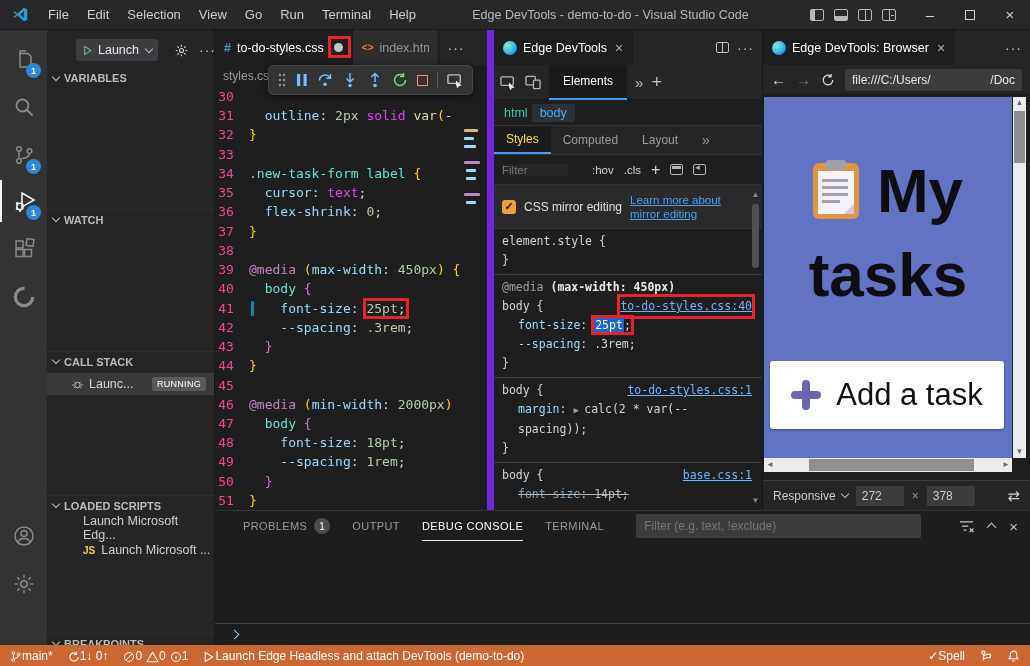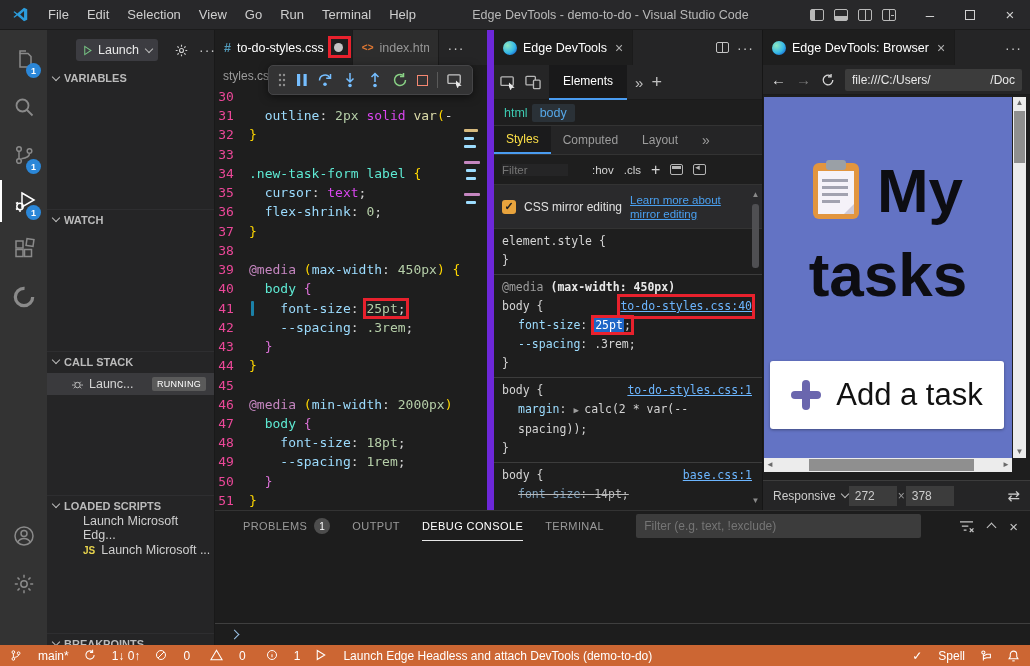--- a/index.html
+++ b/index.html
@@ -128,40 +128,40 @@
   #plus{position:relative;width:30px;height:30px;flex:none}
   #plus::before,#plus::after{content:"";position:absolute;background:#6a66ae;border-radius:4px}
   #plus::before{left:11px;top:0;width:8px;height:30px}
   #plus::after{left:0;top:11px;width:30px;height:8px}
   #vscroll{position:absolute;right:4px;top:2px;width:13px;bottom:22px;background:#ececec}
   #vthumb{position:absolute;left:1px;top:14px;width:11px;height:52px;background:#8f8f8f}
   .scaV{position:absolute;left:0;width:13px;height:12px;color:#6a6a6a;font-size:8px;text-align:center;line-height:12px}
   #hscroll{position:absolute;left:1px;right:18px;bottom:8px;height:14px;background:#ececec}
   #hthumb{position:absolute;top:1px;left:45px;width:165px;height:12px;background:#8f8f8f}
   .scaH{position:absolute;top:0;height:14px;width:12px;color:#6a6a6a;font-size:8px;text-align:center;line-height:14px}
-  #devicebar{height:30px;background:#252526;border-top:1px solid #3c3c3c;display:flex;align-items:center;gap:1px;padding:0 10px;font-size:12px;color:#cccccc}
+  #devicebar{height:30px;background:#252526;border-top:1px solid #3c3c3c;display:flex;align-items:center;gap:8px;padding:0 10px;font-size:12px;color:#cccccc}
   .dim-input{width:48px;height:20px;background:#3c3c3c;border:none;color:#cccccc;font-size:12px;padding:0 6px;font-family:"Liberation Sans",sans-serif;outline:none}
 
   
   #panel{position:absolute;left:215px;top:510px;right:0;bottom:21px;background:#1d1d1d;border-top:1px solid #333}
   #panelhead{height:30px;display:flex;align-items:center;padding:0 12px 0 28px;gap:22px}
   .ptab{font-size:11px;letter-spacing:.4px;color:#9a9a9a;display:flex;align-items:center;gap:7px;height:30px}
   .ptab.on{color:#fff;border-bottom:1px solid #e7e7e7}
   .pbadge{min-width:16px;height:16px;border-radius:50%;background:#4d4d4d;color:#fff;font-size:10px;display:flex;align-items:center;justify-content:center}
   #panelfilter{margin-left:auto;width:285px;height:24px;background:#3c3c3c;border:none;border-radius:2px;color:#9a9a9a;
     font-size:12px;padding:0 8px;font-family:"Liberation Sans",sans-serif;outline:none}
   .phicons{display:flex;align-items:center;gap:14px;margin-left:16px;color:#c5c5c5}
   .chevup{width:7px;height:7px;border-left:1.4px solid #c5c5c5;border-top:1.4px solid #c5c5c5;transform:rotate(45deg);margin-top:3px}
   #consoleinput{position:absolute;left:0;right:0;bottom:0;height:22px;border-top:1px solid #3f3f3f;display:flex;align-items:center;padding-left:16px}
   .promptchev{width:7px;height:7px;border-right:1.8px solid #9cc3e8;border-top:1.8px solid #9cc3e8;transform:rotate(45deg)}
 
   
   #statusbar{position:absolute;left:0;right:0;bottom:0;height:21px;background:#CC6633;display:flex;align-items:center;
     padding:0 10px;gap:15px;font-size:12px;color:#ffffff}
-  .sitem{display:flex;align-items:flex-start;gap:16px;white-space:nowrap}
+  .sitem{display:flex;align-items:flex-end;gap:0;white-space:nowrap}
   .sright{margin-left:auto;display:flex;align-items:center;gap:14px}
 </style>
 </head>
 <body>
 
 <div id="app">
 
   <div id="titlebar">
     <span id="logo">
       <svg width="17" height="17" viewBox="0 0 24 24">

